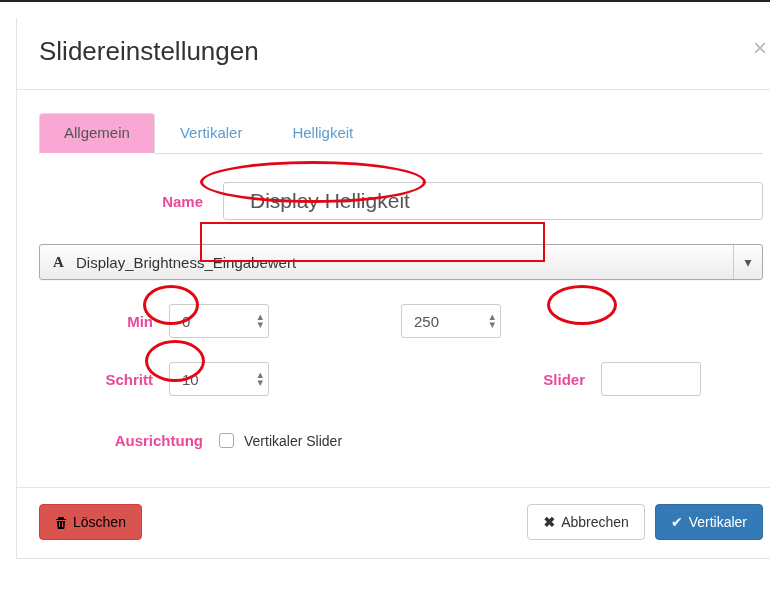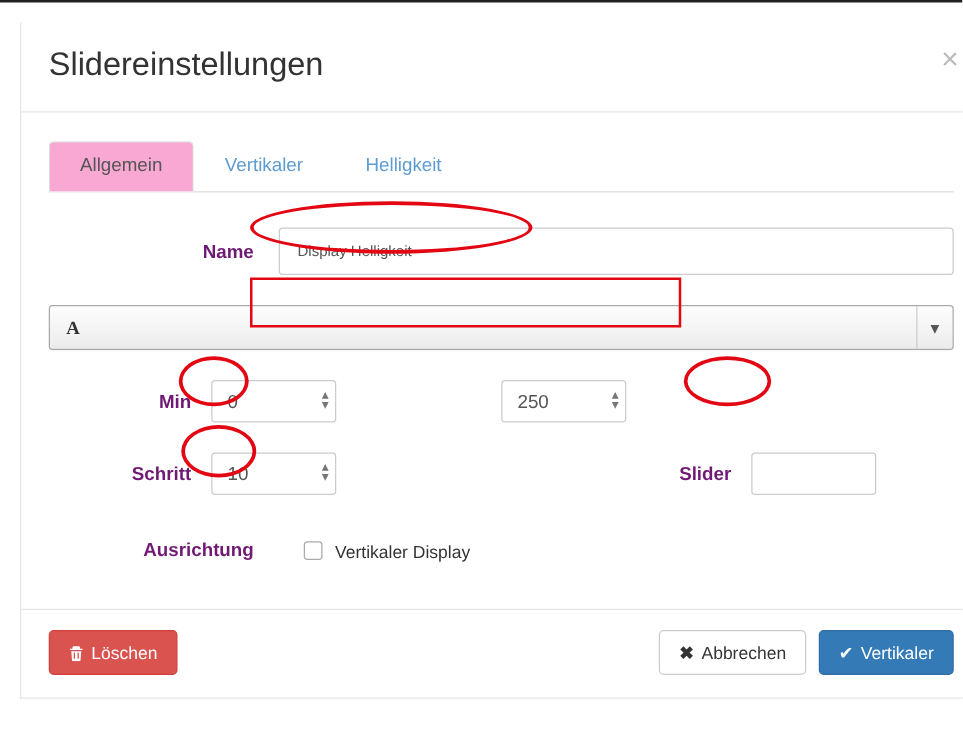--- a/index.html
+++ b/index.html
@@ -80,38 +80,38 @@
   }
   .form-row.dual {
     justify-content: space-between;
     gap: 0;
   }
   .col-left { width: 50%; display:flex; align-items:center; }
   .col-right { width: 50%; display:flex; align-items:center; }
 
   .label {
     font-weight: 700;
-    color: #701a75;
+    color: #ec4899;
     width: 180px;
     text-align: right;
     padding-right: 16px;
     font-size: 15px;
   }
   .label.small {
     width: 130px;
   }
   .label.rs { width: 130px; }
 
   .text-input {
     flex: 1;
     height: 38px;
     border: 1px solid #ccc;
     border-radius: 3px;
-    padding: 0 14px;
-    font-size: 12px;
+    padding: 0 26px;
+    font-size: 21px;
     color: #555;
     background: #fff;
   }
   .text-input.name-in { margin-left: 4px; }
 
   .select-wrap {
     flex: 1;
     display: flex;
     height: 36px;
     border: 1px solid #aaa;
@@ -197,21 +197,21 @@
     gap: 6px;
     padding: 9px 15px;
     font-size: 14px;
     border-radius: 4px;
     border: 1px solid transparent;
     cursor: pointer;
     font-family: inherit;
   }
   .btn-danger {
     background: #d9534f;
-    color: #ffffff;
+    color: #000000;
     border-color: #d43f3a;
     justify-content: space-between;
   }
   .btn-default {
     background: #fff;
     color: #333;
     border: 1px solid #ccc;
   }
   .btn-primary {
     background: #337ab7;
@@ -250,20 +250,21 @@
       <div class="label">Name</div>
       <input class="text-input name-in" value="Display Helligkeit" style="">
     </div>
 
     <div class="form-row">
       <div class="select-wrap">
         <div class="select-left">
           <svg width="16" height="16" viewBox="0 0 16 16">
             <text x="1" y="13" font-family="Georgia, 'Times New Roman', serif" font-size="15" font-weight="600" fill="#333">A</text>
           </svg>
+          <span>Display_Brightness_Eingabewert</span>
         </div>
         <div class="select-caret">▾</div>
       </div>
     </div>
 
     <div class="form-row dual">
       <div class="col-left">
         <div class="label small">Min</div>
         <div class="spin-wrap">
           <input class="spin-input" value="0" style="">
@@ -294,25 +295,25 @@
               <span>▾</span>
             </div>
         </div>
       </div>
       <div class="col-right">
         <div class="label rs" style="width:200px">Slider</div>
         <input class="unit-input" value="" style="">
       </div>
     </div>
 
-    <div class="form-row" style="margin-top:36px; margin-bottom:28px;gap:24px;">
+    <div class="form-row" style="margin-top:36px; margin-bottom:28px;">
       <div class="label">Ausrichtung</div>
       <div class="checkbox-row">
         <div class="chk"></div>
-        <span>Vertikaler Display</span>
+        <span>Vertikaler Slider</span>
       </div>
     </div>
 
     <div class="anno" style="left:183px; top:71px; width:226px; height:42px;"></div>
     <div class="anno-rect" style="left:183px; top:132px; width:345px; height:40px;"></div>
     <div class="anno" style="left:126px; top:195px; width:56px; height:40px;"></div>
     <div class="anno" style="left:530px; top:195px; width:70px; height:40px;"></div>
     <div class="anno" style="left:128px; top:250px; width:60px; height:42px;"></div>
 
   </div>

